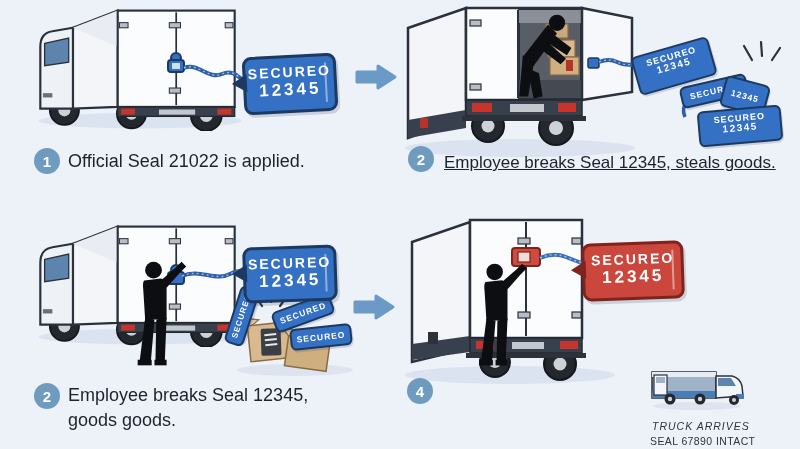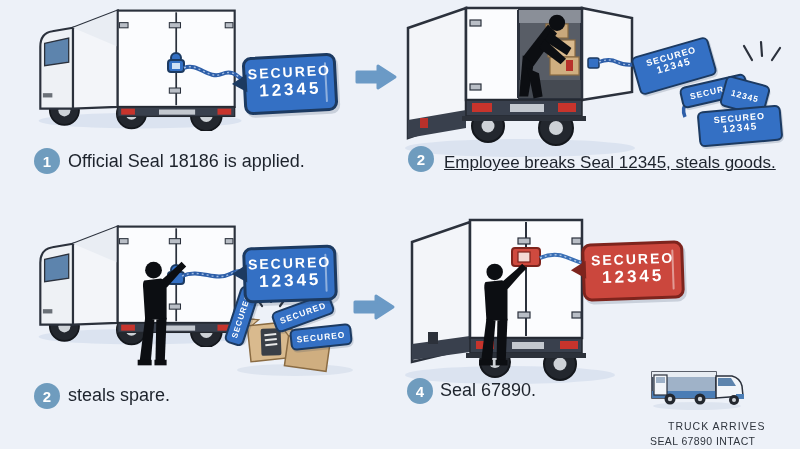--- a/index.html
+++ b/index.html
@@ -26,21 +26,21 @@
         box-shadow:1px 2px 0 rgba(40,60,90,.18);}
   .frag .f1{font-size:9px;letter-spacing:1px;padding-top:4px;}
   .frag .f2{font-size:10px;letter-spacing:1.5px;}
   .frag.small{font-size:8.5px;letter-spacing:1px;line-height:14px;}
   
   .badge{position:absolute;width:26px;height:26px;border-radius:50%;background:#6f9cbe;
          color:#fff;font-weight:bold;font-size:15px;display:flex;align-items:center;
          justify-content:center;}
   .caption{position:absolute;font-size:18px;color:#1d232c;line-height:25px;white-space:nowrap;}
   .caption.smaller{font-size:17px;text-decoration:underline;}
-  .mini1{position:absolute;font-size:10.5px;letter-spacing:1px;color:#2e343d;margin-left:16px;}
+  .mini1{position:absolute;font-size:10.5px;font-style:italic;letter-spacing:1px;color:#2e343d;}
   .mini2{position:absolute;font-size:10.5px;letter-spacing:.4px;color:#2e343d;text-align:right;}
 </style>
 </head>
 <body>
 
 <svg width="0" height="0" style="position:absolute" aria-hidden="true">
   <defs>
     <symbol id="truck-a" viewBox="0 0 250 150">
       <ellipse cx="128" cy="138" rx="118" ry="9" fill="#dbe3f0"></ellipse>
       <circle cx="40" cy="126" r="17" fill="#23272e" stroke="#14171c" stroke-width="2"></circle>
@@ -102,21 +102,21 @@
       <g>
         <path d="M184,68 C198,62 208,80 222,74 S240,82 246,80" stroke="#2d5ea8" stroke-width="4" fill="none"></path>
         <path d="M184,68 C198,62 208,80 222,74 S240,82 246,80" stroke="#9db9e0" stroke-width="1.4" fill="none" stroke-dasharray="2 3"></path>
       </g>
     </svg>
     <div class="tag blue" style="left:243px;top:55px;width:88px;height:52px;transform:rotate(-3deg)">
       <div class="l1">SECUREO</div>
       <div class="l2">12345</div>
     </div>
     <div class="badge" style="left:34px;top:148px">1</div>
-    <div class="caption" style="left:68px;top:149px">Official Seal 18186 is applied.</div>
+    <div class="caption" style="left:68px;top:149px">Official Seal 21022 is applied.</div>
   </div>
 
   <svg style="position:absolute;left:354px;top:62px" width="44" height="30" viewBox="0 0 44 30">
     <path d="M3,10 H24 V4 L41,15 L24,26 V20 H3 Z" fill="#6b9ac6" stroke="#6b9ac6" stroke-width="3" stroke-linejoin="round"></path>
   </svg>
 
   <div class="panel" style="left:400px;top:0;width:400px;height:180px">
     <svg width="400" height="180" viewBox="0 0 400 180">
       <ellipse cx="120" cy="148" rx="115" ry="9" fill="#dbe3f0"></ellipse>
       <g>
@@ -211,21 +211,22 @@
     </svg>
     <div class="frag small" style="left:212px;top:126px;width:56px;height:16px;transform:rotate(-72deg);line-height:16px;font-size:8px">SECUREO</div>
     <div class="frag small" style="left:272px;top:122px;width:58px;height:18px;transform:rotate(-20deg);line-height:18px">SECURED</div>
     <div class="frag small" style="left:290px;top:146px;width:58px;height:18px;transform:rotate(-6deg);line-height:18px">SECUREO</div>
     <div class="tag blue" style="left:243px;top:66px;width:88px;height:50px;transform:rotate(-2deg)">
       <div class="l1">SECUREO</div>
       <div class="l2">12345</div>
     </div>
     <div class="badge" style="left:34px;top:203px">2</div>
     <div class="caption" style="left:68px;top:203px">
-      <div>steals spare.</div>
+      <div>Employee breaks Seal 12345,</div>
+      <div>goods goods.</div>
     </div>
   </div>
 
   <svg style="position:absolute;left:352px;top:292px" width="44" height="30" viewBox="0 0 44 30">
     <path d="M3,10 H24 V4 L41,15 L24,26 V20 H3 Z" fill="#6b9ac6" stroke="#6b9ac6" stroke-width="3" stroke-linejoin="round"></path>
   </svg>
 
   <div class="panel" style="left:400px;top:180px;width:400px;height:269px">
     <svg width="400" height="269" viewBox="0 0 400 269">
       <ellipse cx="110" cy="195" rx="105" ry="9" fill="#dbe3f0"></ellipse>
@@ -275,19 +276,18 @@
         <circle cx="82" cy="34" r="5" fill="#23272e"></circle>
           <circle cx="82" cy="34" r="2" fill="#ced2d7"></circle>
       </g>
     </svg>
     <div class="tag red" style="left:182px;top:62px;width:96px;height:52px;transform:rotate(-2deg)">
       <div class="l1">SECUREO</div>
       <div class="l2">12345</div>
     </div>
     <div class="badge" style="left:7px;top:198px">4</div>
     <div class="caption" style="left:40px;top:198px">
-      <div>Seal 67890.</div>
     </div>
     <div class="mini1" style="left:252px;top:240px">TRUCK ARRIVES</div>
     <div class="mini2" style="left:250px;top:255px">SEAL 67890 INTACT</div>
   </div>
 
 </div>
 
 </body></html>

